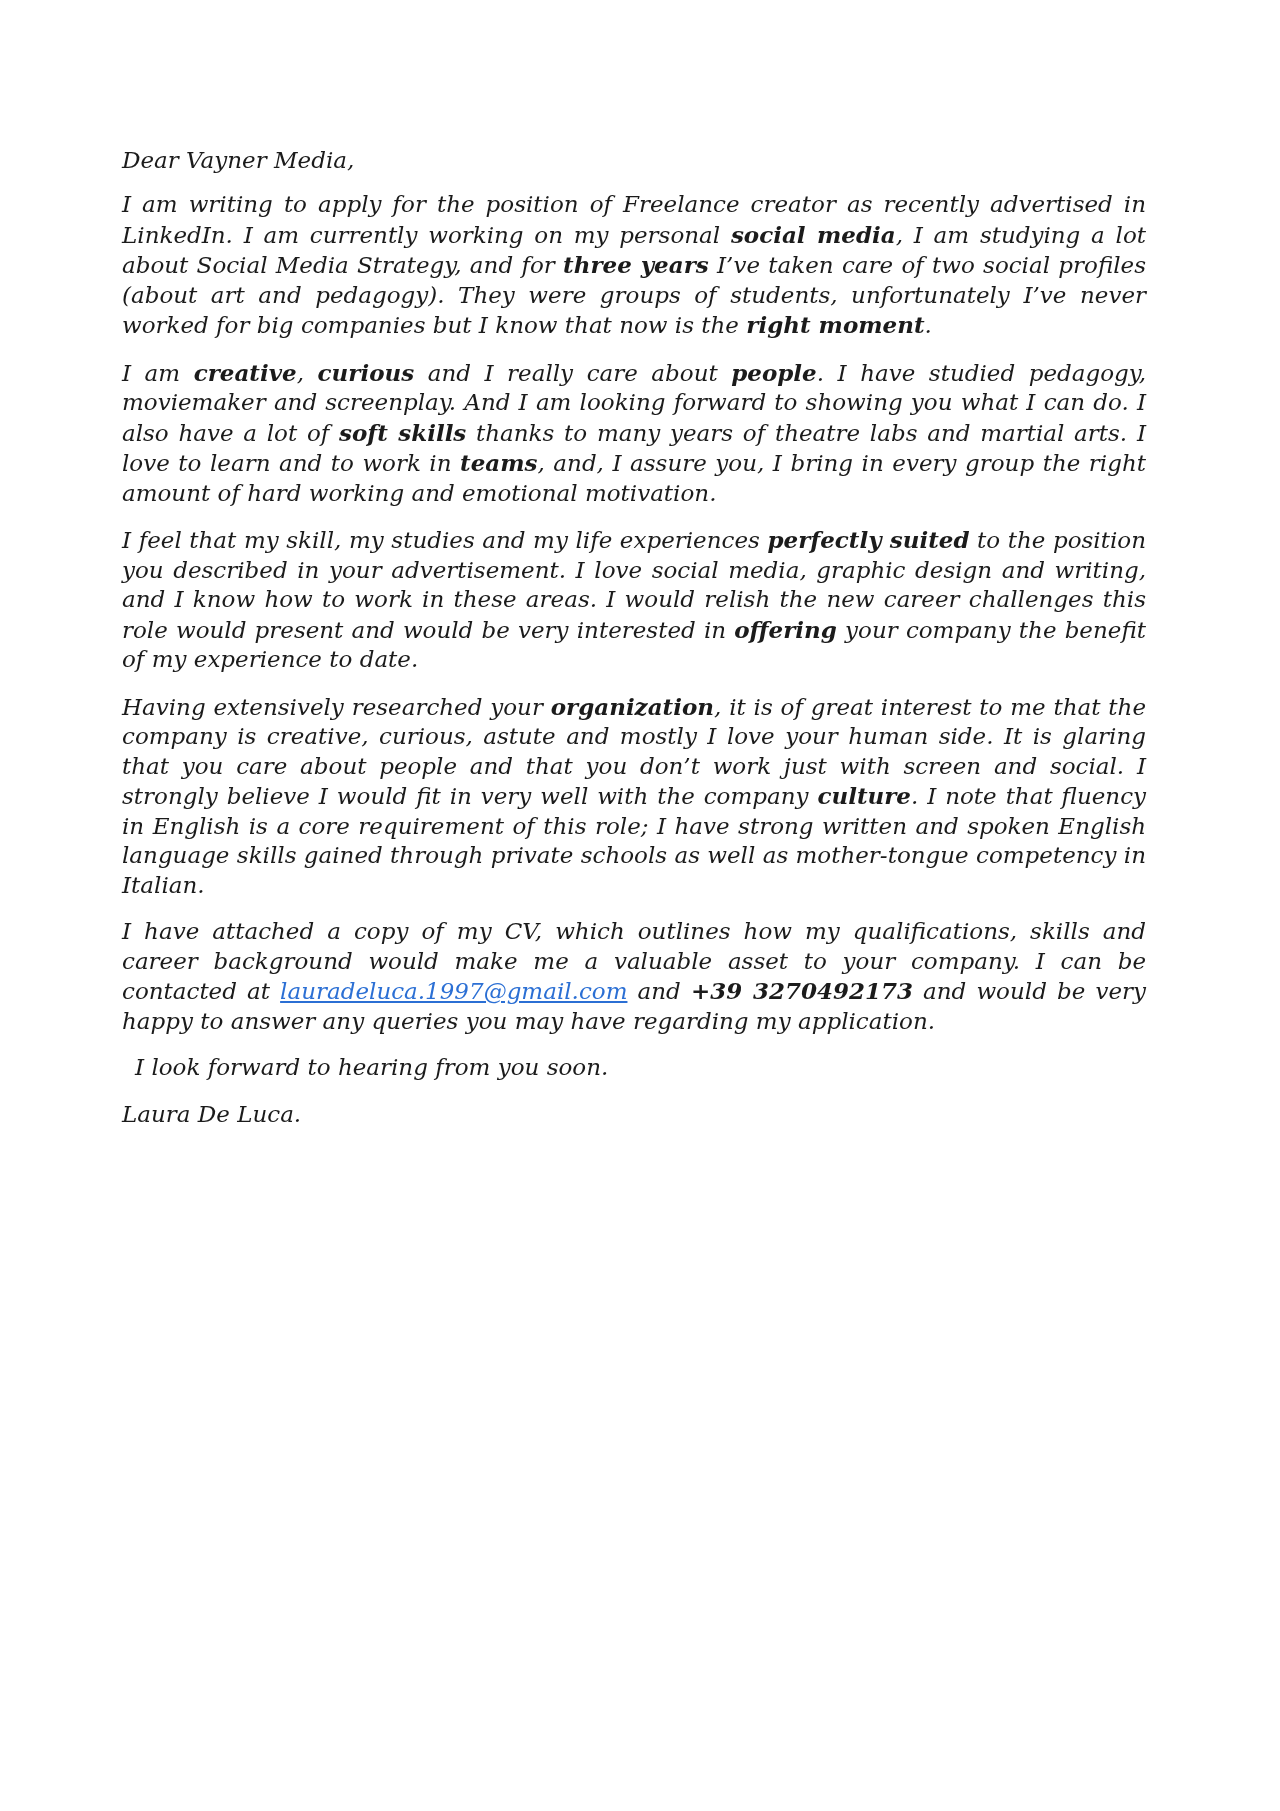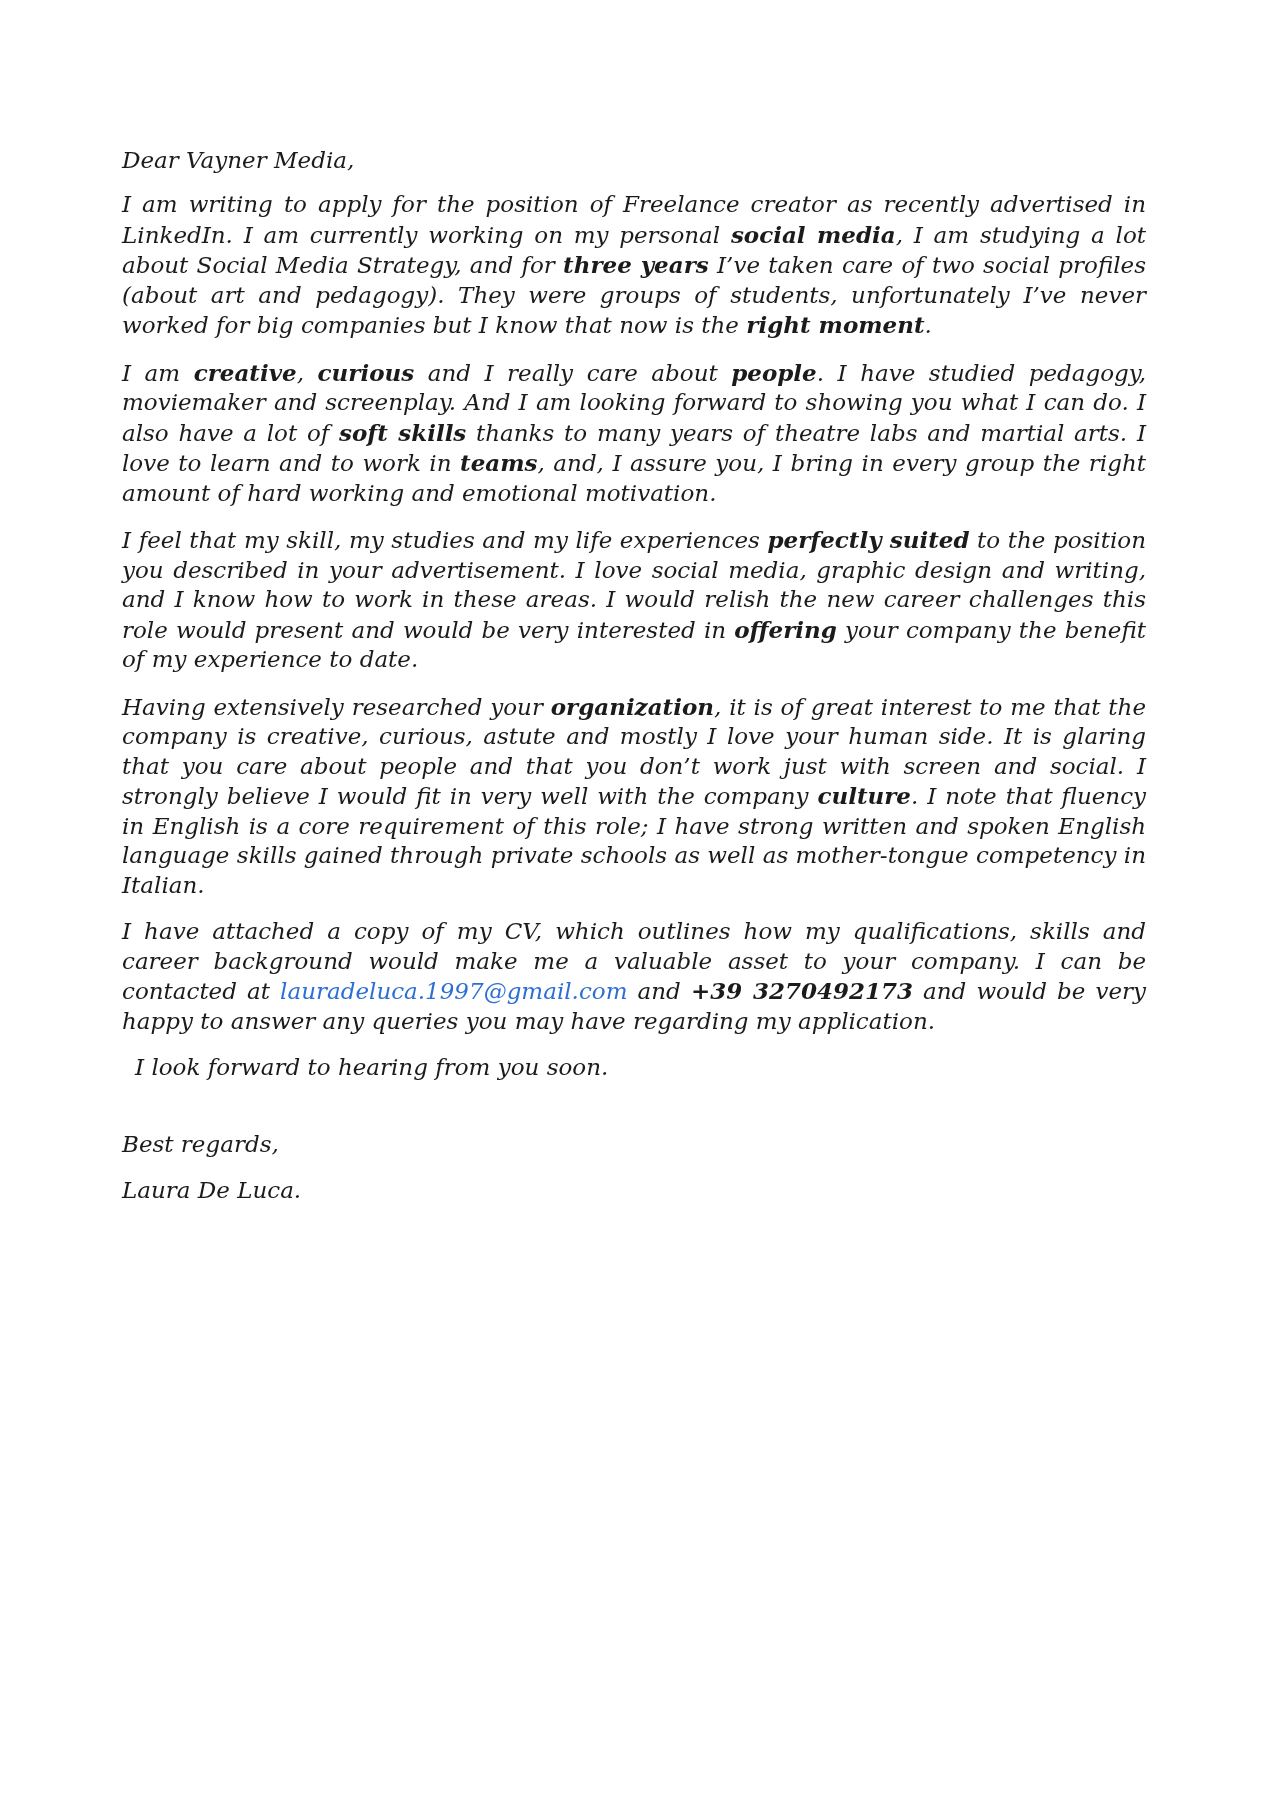--- a/index.html
+++ b/index.html
@@ -32,20 +32,21 @@
     font-size: 23px;
     line-height: 29.5px;
     margin: 0 12px 17px 0;
     text-align: justify;
   }
   .b {
     font-weight: bold;
   }
   a.email {
     color: var(--link-color, #2b6fd4);
+    text-decoration: underline;
     cursor: pointer;
   }
   .closing {
     font-size: 23px;
     line-height: 29.5px;
     margin: 0 0 17px 13px;
   }
   .signoff {
     font-size: 23px;
     line-height: 29.5px;
@@ -66,16 +67,15 @@
   <div id="paragraphs">
       <p class="para"><span>I am writing to apply for the position of Freelance creator as recently advertised in LinkedIn. I am currently working on my personal </span><span class="b">social media</span><span>, I am studying a lot about Social Media Strategy, and for </span><span class="b">three years</span><span> I’ve taken care of two social profiles (about art and pedagogy). They were groups of students, unfortunately I’ve never worked for big companies but I know that now is the </span><span class="b">right moment</span><span>.</span></p>
       <p class="para"><span>I am </span><span class="b">creative</span><span>, </span><span class="b">curious</span><span> and I really care about </span><span class="b">people</span><span>. I have studied pedagogy, moviemaker and screenplay. And I am looking forward to showing you what I can do. I also have a lot of </span><span class="b">soft skills</span><span> thanks to many years of theatre labs and martial arts. I love to learn and to work in </span><span class="b">teams</span><span>, and, I assure you, I bring in every group the right amount of hard working and emotional motivation.</span></p>
       <p class="para"><span>I feel that my skill, my studies and my life experiences </span><span class="b">perfectly suited</span><span> to the position you described in your advertisement. I love social media, graphic design and writing, and I know how to work in these areas. I would relish the new career challenges this role would present and would be very interested in </span><span class="b">offering</span><span> your company the benefit of my experience to date.</span></p>
       <p class="para"><span>Having extensively researched your </span><span class="b">organization</span><span>, it is of great interest to me that the company is creative, curious, astute and mostly I love your human side. It is glaring that you care about people and that you don’t work just with screen and social. I strongly believe I would fit in very well with the company </span><span class="b">culture</span><span>. I note that fluency in English is a core requirement of this role; I have strong written and spoken English language skills gained through private schools as well as mother-tongue competency in Italian.</span></p>
       <p class="para"><span>I have attached a copy of my CV, which outlines how my qualifications, skills and career background would make me a valuable asset to your company. I can be contacted at </span><a class="email">lauradeluca.1997@gmail.com</a><span> and </span><span class="b">+39 3270492173</span><span> and would be very happy to answer any queries you may have regarding my application.</span></p>
     </div>
 
   <p class="closing">I look forward to hearing from you soon.</p>
 
-  <p class="signoff">Best regards,</p>
 
   <p class="signature">Laura De Luca.</p>
 </div>
 
 </body></html>

